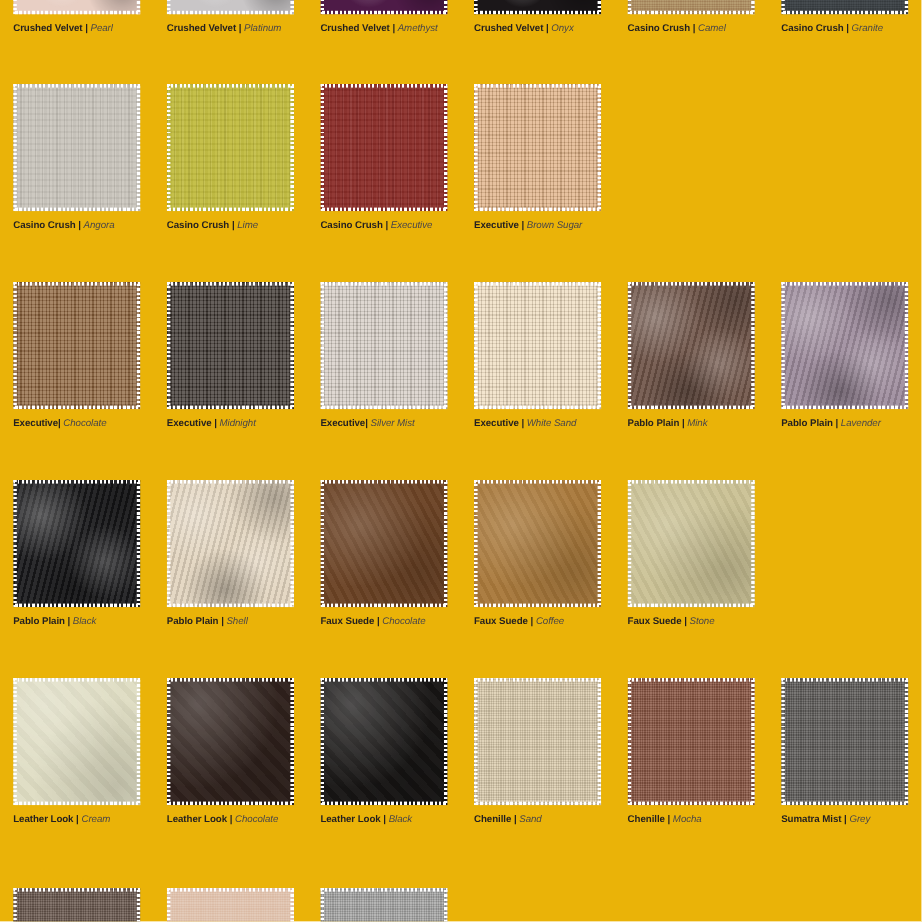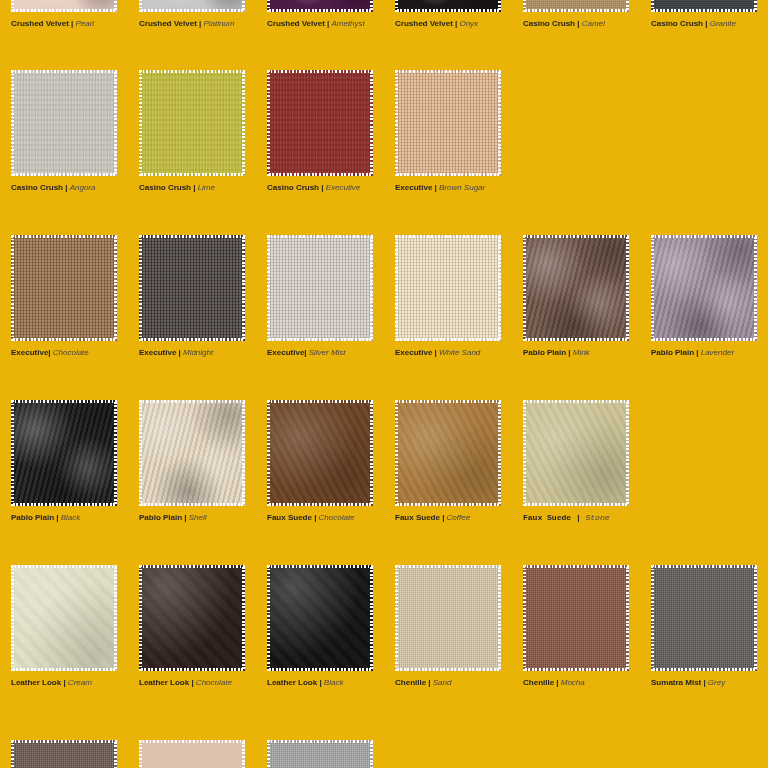--- a/index.html
+++ b/index.html
@@ -295,21 +295,21 @@
           </div>
           <div class="swatch-label"><span class="lbl-family">Faux Suede</span><span class="lbl-sep"> | </span><span class="lbl-colour">Chocolate</span></div>
         </div>
         <div class="swatch-cell" style="width: 128px;">
           <div class="swatch-chip" style="width: 106px; height: 106px;">
             <div class="swatch-fill tex-suede" style="background: rgb(169, 121, 59);"></div>
             <div class="pink-edge"></div>
           </div>
           <div class="swatch-label"><span class="lbl-family">Faux Suede</span><span class="lbl-sep"> | </span><span class="lbl-colour">Coffee</span></div>
         </div>
-        <div class="swatch-cell" style="width: 128px; font-family: Liberation Mono, monospace;">
+        <div class="swatch-cell" style="width: 128px;">
           <div class="swatch-chip" style="width: 106px; height: 106px;">
             <div class="swatch-fill tex-suede" style="background: rgb(203, 194, 149);"></div>
             <div class="pink-edge"></div>
           </div>
           <div class="swatch-label"><span class="lbl-family">Faux Suede</span><span class="lbl-sep"> | </span><span class="lbl-colour">Stone</span></div>
         </div>
       </div>
       <div class="swatch-row" style="position: absolute; top: 565px; left: 0px;">
         <div class="swatch-cell" style="width: 128px;">
           <div class="swatch-chip" style="width: 106px; height: 106px;">

